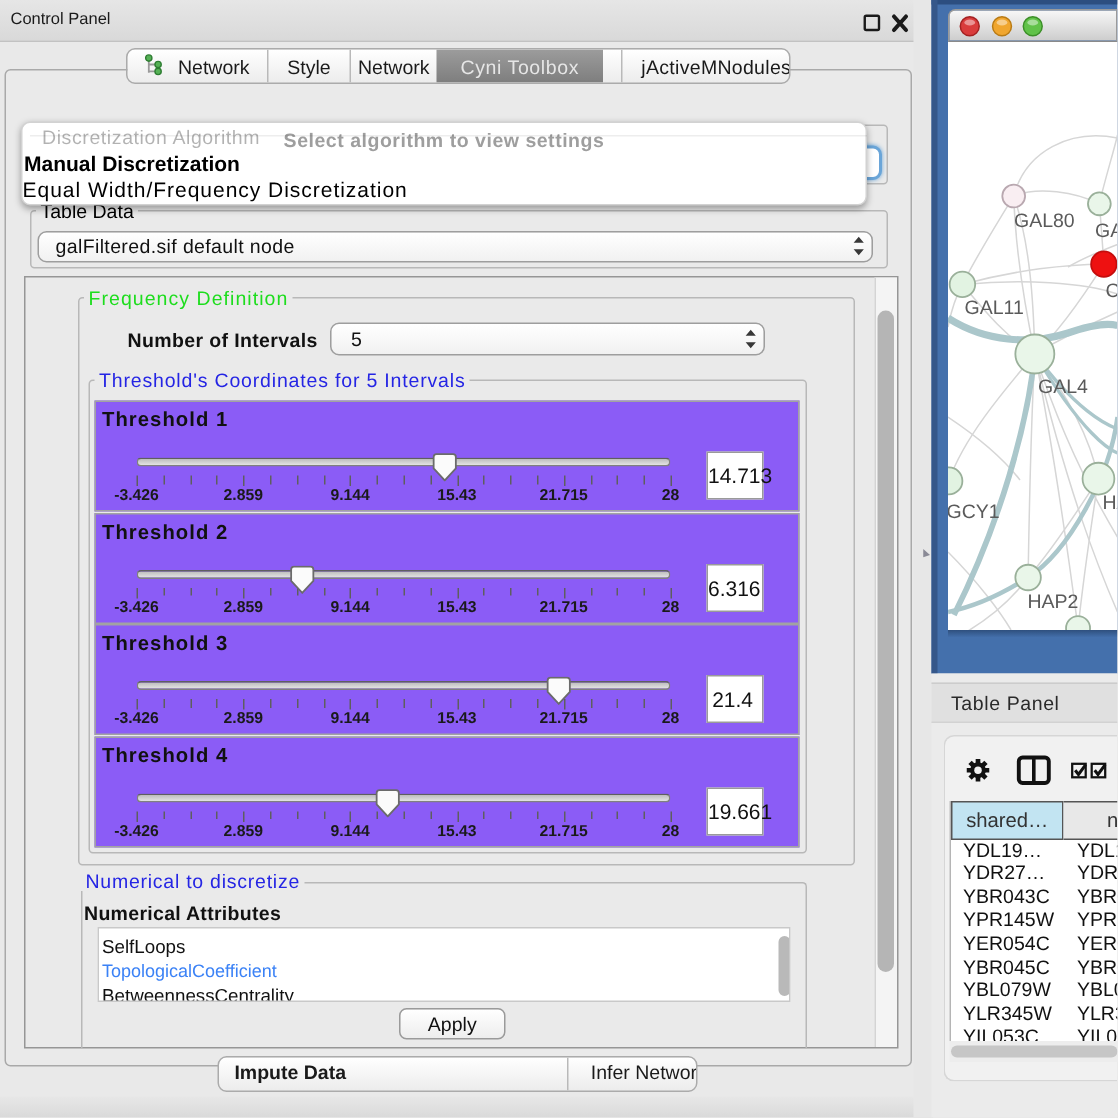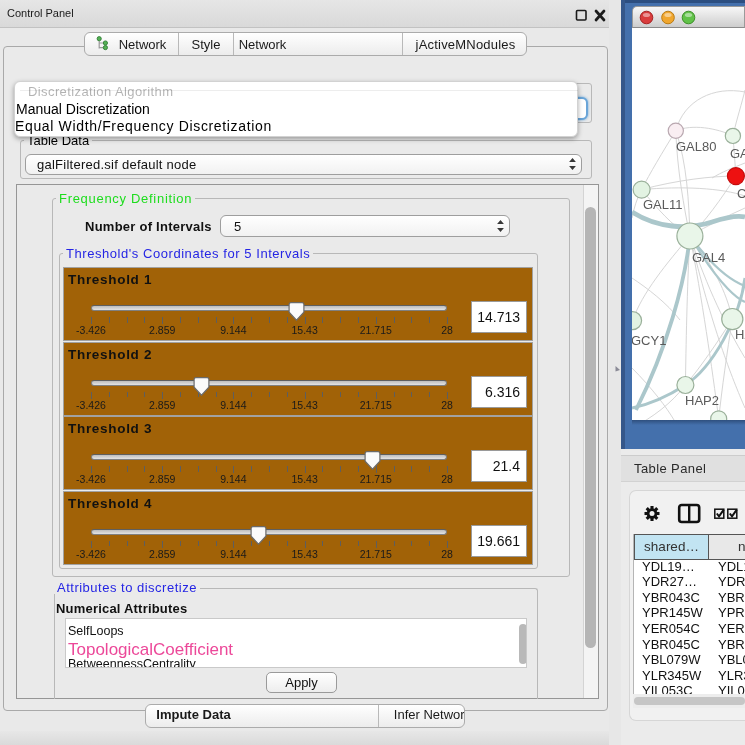--- a/index.html
+++ b/index.html
@@ -4,25 +4,25 @@
 <style>
 * { margin:0; padding:0; box-sizing:border-box; }
 html,body { width:745px; height:745px; overflow:hidden; }
 body { font-family:"Liberation Sans", sans-serif; background:#e7e7e7; position:relative; }
 .abs { position:absolute; }
 .grpbox { position:absolute; border:1px solid #b8b8b8; border-radius:3px; }
 .grptitle { position:absolute; font-size:13px; background:#eaeaea; padding:0 3px; line-height:13px; }
 .combo { position:absolute; background:linear-gradient(#ffffff,#f1f1f1); border:1px solid #9e9e9e; border-radius:6px; }
 .combo .txt { position:absolute; left:13px; top:50%; transform:translateY(-50%); font-size:13px; color:#111; }
 .arrows { position:absolute; right:4px; top:50%; transform:translateY(-50%); width:9px; height:15px; }
-.rowbox { position:absolute; left:63px; width:470px; height:74px; background:#a16207; border:1px solid #a2a2a2; }
+.rowbox { position:absolute; left:63px; width:470px; height:74px; background:#8b5cf6; border:1px solid #a2a2a2; }
 .rowttl { position:absolute; left:4px; top:4px; font-size:13.5px; font-weight:bold; color:#111; letter-spacing:0.7px; }
 .track { position:absolute; left:27px; top:37px; width:356px; height:6px; border-radius:3px; background:linear-gradient(#bdbdbd,#e3e3e3); border:1px solid #808080; border-top-color:#5f5f5f; }
-.valbox { position:absolute; left:407px; top:33px; width:56px; height:32px; background:#fff; border:1px solid #9a9a9a; font-size:14px; color:#111; text-align:right; line-height:30px; padding-right:6px; }
-.ticklbl { position:absolute; top:56px; font-size:10.5px; font-weight:normal; color:#1a1a1a; transform:translateX(-50%); }
+.valbox { position:absolute; left:407px; top:33px; width:38px; height:32px; background:#fff; border:1px solid #9a9a9a; font-size:14px; color:#111; text-align:right; line-height:30px; padding-right:6px; }
+.ticklbl { position:absolute; top:56px; font-size:10.5px; font-weight:bold; color:#1a1a1a; transform:translateX(-50%); }
 .tick { position:absolute; top:49px; width:1px; background:#5e5e5e; }
 .tabseg { position:absolute; top:0; height:100%; font-size:13px; color:#1a1a1a; display:flex; align-items:center; justify-content:center; }
 </style>
 </head>
 <body>
 
 <div class="abs" style="left:0;top:0;width:622px;height:745px;background:#e9e9e9;"></div>
 <div class="abs" style="left:0;top:0;width:622px;height:28px;background:linear-gradient(#e6e6e6,#d9d9d9);border-bottom:1px solid #c2c2c2;"></div>
 <div class="abs" style="left:7px;top:7px;font-size:11px;color:#1a1a1a;">Control Panel</div>
 <svg class="abs" style="left:575px;top:9px;" width="32" height="13" viewBox="0 0 32 13">
@@ -31,21 +31,22 @@
 </svg>
 
 <div class="abs" style="left:0;top:731px;width:622px;height:14px;background:linear-gradient(#e7e7e7,#dadada);"></div>
 
 <div class="abs" style="left:3px;top:46px;width:605px;height:665px;background:#eaeaea;border:1px solid #a9a9a9;border-radius:4px;"></div>
 
 <div class="abs" style="left:84px;top:32px;width:443px;height:24px;background:linear-gradient(#ffffff,#ececec);border:1px solid #ababab;border-radius:6px;overflow:hidden;">
   <div class="tabseg" style="left:0;width:93px;padding-left:22px;">Network</div>
   <div class="tabseg" style="left:93px;width:55px;border-left:1px solid #b9b9b9;">Style</div>
   <div class="tabseg" style="left:148px;width:58px;border-left:1px solid #b9b9b9;">Network</div>
-  <div class="tabseg" style="left:317px;width:126px;border-left:1px solid #b9b9b9;letter-spacing:0.2px;">jActiveMNodules</div>
+  <div class="tabseg" style="left:206px;width:111px;background:linear-gradient(#9c9c9c,#7e7e7e);color:#e6e6e6;letter-spacing:0.4px;">Cyni Toolbox</div>
+  <div class="tabseg" style="left:329px;width:126px;border-left:1px solid #b9b9b9;letter-spacing:0.2px;">jActiveMNodules</div>
 </div>
 <svg class="abs" style="left:96px;top:35px;" width="13" height="16" viewBox="0 0 13 16">
   <path d="M3.2 5.8 L3.2 13.5 M3.2 8 L7.4 8 M3.2 12.6 L7.4 12.6" stroke="#9a9a9a" stroke-width="1.2" fill="none"></path>
   <circle cx="3.2" cy="3.7" r="2.1" fill="#55b155" stroke="#2e7d32" stroke-width="0.9"></circle>
   <circle cx="9.4" cy="8" r="2.1" fill="#55b155" stroke="#2e7d32" stroke-width="0.9"></circle>
   <circle cx="9.4" cy="12.6" r="2.1" fill="#55b155" stroke="#2e7d32" stroke-width="0.9"></circle>
 </svg>
 
 <div class="grpbox" style="left:20px;top:83px;width:572px;height:40px;"></div>
 
@@ -55,21 +56,22 @@
 <div class="grptitle" style="left:24px;top:134px;">Table Data</div>
 <div class="combo" style="left:25px;top:153.5px;width:557px;height:21px;">
   <div class="txt" style="left:11px;letter-spacing:0.25px;">galFiltered.sif default node</div>
   <svg class="arrows" viewBox="0 0 9 15">
       <path d="M4.5 1.4 L7.9 5.4 L1.1 5.4 Z M4.5 13.6 L7.9 9.6 L1.1 9.6 Z" fill="#383838"></path>
     </svg>
 </div>
 
 <div class="abs" style="left:14px;top:81px;width:564px;height:56px;background:#ffffff;border:1px solid #d2d2d2;border-radius:6px;box-shadow:0 2px 5px rgba(0,0,0,0.35);"></div>
 <div class="abs" style="left:14px;top:81px;width:564px;height:56px;">
-  <div class="abs" style="left:2px;top:20px;font-size:14px;font-weight:normal;color:#000;">Manual Discretization</div>
+  <div class="abs" style="left:0;top:4.5px;width:564px;text-align:center;font-size:13px;font-weight:bold;color:#9e9e9e;letter-spacing:0.35px;">Select algorithm to view settings</div>
+  <div class="abs" style="left:2px;top:20px;font-size:14px;font-weight:bold;color:#000;">Manual Discretization</div>
   <div class="abs" style="left:1px;top:37px;font-size:14px;color:#000;letter-spacing:0.65px;">Equal Width/Frequency Discretization</div>
 </div>
 <div class="abs" style="left:20px;top:90px;width:558px;height:1px;background:rgba(0,0,0,0.07);"></div>
 <div class="abs" style="left:28px;top:84px;font-size:13px;color:rgba(0,0,0,0.30);letter-spacing:0.4px;">Discretization Algorithm</div>
 
 <div class="abs" style="left:16px;top:184px;width:583px;height:515px;background:#eaeaea;border:1px solid #969696;"></div>
 
 <div class="abs" style="left:583px;top:185px;width:15px;height:513px;background:#f4f4f4;border-left:1px solid #d4d4d4;"></div>
 <div class="abs" style="left:585px;top:207px;width:11px;height:441px;background:#b5b5b5;border-radius:6px;"></div>
 
@@ -222,25 +224,25 @@
     <div class="ticklbl" style="left:240.6px;">15.43</div>
     <div class="ticklbl" style="left:311.8px;">21.715</div>
     <div class="ticklbl" style="left:383.0px;">28</div>
     <svg style="position:absolute;left:185.8px;top:34px;" width="17" height="19" viewBox="0 0 17 19">
       <path d="M3 0.7 h11 q1.9 0 1.9 1.9 v7.6 L8.5 18.2 L1.1 10.2 v-7.6 q0-1.9 1.9-1.9 z" fill="#fbfbfb" stroke="#6b6b6b" stroke-width="1.2"></path>
     </svg>
     <div class="valbox">19.661</div>
   </div>
 
 <div class="grpbox" style="left:54px;top:588px;width:484px;height:111px;border-bottom:none;border-radius:3px 3px 0 0;"></div>
-<div class="grptitle" style="left:54px;top:581px;color:#2525e4;letter-spacing:0.5px;">Attributes to discretize</div>
+<div class="grptitle" style="left:54px;top:581px;color:#2525e4;letter-spacing:0.5px;">Numerical to discretize</div>
 <div class="abs" style="left:56px;top:601px;font-size:13px;font-weight:bold;color:#111;letter-spacing:0.2px;">Numerical Attributes</div>
 <div class="abs" style="left:65px;top:618px;width:462px;height:50px;background:#fff;border:1px solid #c9c9c9;overflow:hidden;">
   <div class="abs" style="left:2px;top:4.5px;font-size:12.5px;color:#111;">SelfLoops</div>
-  <div class="abs" style="left:2px;top:21px;font-size:17px;color:#ec4899;">TopologicalCoefficient</div>
+  <div class="abs" style="left:2px;top:21px;font-size:12px;color:#3b82f6;">TopologicalCoefficient</div>
   <div class="abs" style="left:2px;top:37.5px;font-size:12.5px;color:#111;">BetweennessCentrality</div>
   <div class="abs" style="left:453px;top:5px;width:8px;height:40px;background:#b9b9b9;border-radius:4px;"></div>
 </div>
 <div class="abs" style="left:266px;top:672px;width:71px;height:21px;background:linear-gradient(#ffffff,#ededed);border:1px solid #9a9a9a;border-radius:5px;text-align:center;font-size:13px;line-height:19px;color:#111;">Apply</div>
 
 <div class="abs" style="left:145px;top:704px;width:320px;height:24px;background:linear-gradient(#ffffff,#ececec);border:1px solid #ababab;border-radius:6px;overflow:hidden;font-size:0;">
   <div class="tabseg" style="left:0;width:95px;padding-bottom:3px;font-weight:bold;">Impute Data</div>
   <div class="tabseg" style="left:212px;width:108px;border-left:1px solid #b9b9b9;padding-bottom:3px;margin-left:20px;">Infer Network</div>
 </div>
 

